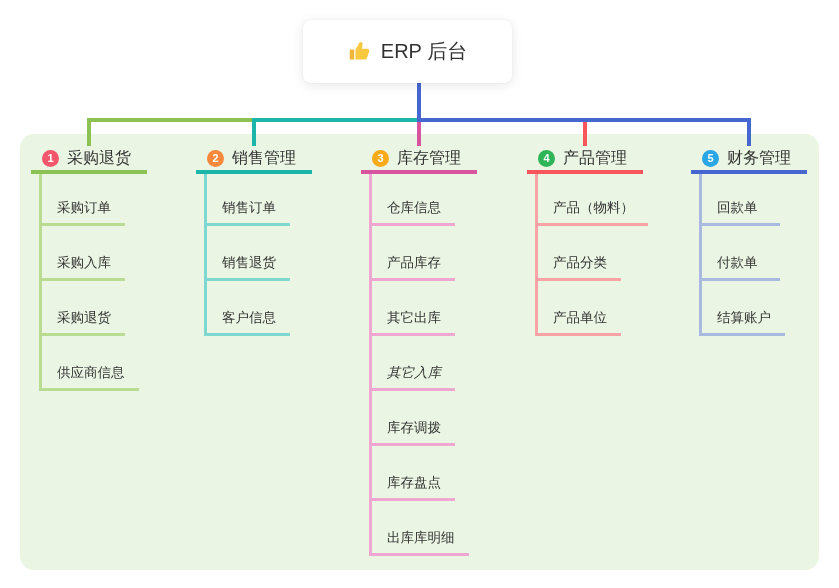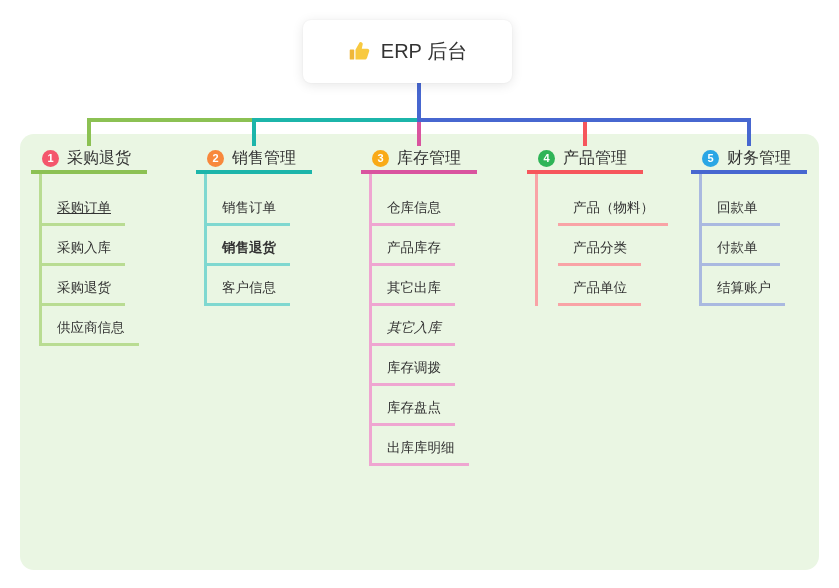--- a/index.html
+++ b/index.html
@@ -26,21 +26,21 @@
     box-sizing:border-box;font-size:16px;color:#333;font-weight:500;
     white-space:nowrap;
   }
   .badge{
     width:17px;height:17px;border-radius:50%;color:#fff;
     font-size:11px;font-weight:bold;line-height:1;
     display:flex;align-items:center;justify-content:center;flex:none;
   }
   .children{margin-left:8px;border-left:3px solid;}
   .child-row{
-    height:40px;border-bottom:3px solid;
+    height:55px;border-bottom:3px solid;
     display:flex;align-items:flex-end;
     padding:0 14px 6px 15px;box-sizing:border-box;
     font-size:13.5px;color:#333;width:max-content;min-width:78px;
     white-space:nowrap;
   }
   .child-row:first-child{height:52px;}
 </style>
 </head>
 <body>
 
@@ -70,21 +70,21 @@
       <div class="cline" style="left: 583px; top: 122px; width: 4px; height: 24px; background: rgb(246, 86, 92);"></div>
       <div class="cline" style="left: 747px; top: 118px; width: 4px; height: 28px; background: rgb(71, 103, 208);"></div>
     </div>
   <div id="branches">
       <div class="branch" style="left: 31px;">
         <div class="branch-title" style="border-bottom-color: rgb(140, 193, 83); width: 116px;">
           <span class="badge" style="background: rgb(244, 86, 108);">1</span>
           <span>采购退货</span>
         </div>
         <div class="children" style="border-left-color: rgb(185, 220, 146);">
-          <div class="child-row" style="border-bottom-color: rgb(185, 220, 146); text-decoration: underline;">
+          <div class="child-row" style="border-bottom-color: rgb(185, 220, 146);">
             <span>采购订单</span>
           </div>
           <div class="child-row" style="border-bottom-color: rgb(185, 220, 146);">
             <span>采购入库</span>
           </div>
           <div class="child-row" style="border-bottom-color: rgb(185, 220, 146);">
             <span>采购退货</span>
           </div>
           <div class="child-row" style="border-bottom-color: rgb(185, 220, 146);">
             <span>供应商信息</span>
@@ -93,21 +93,21 @@
       </div>
       <div class="branch" style="left: 196px;">
         <div class="branch-title" style="border-bottom-color: rgb(28, 181, 170); width: 116px;">
           <span class="badge" style="background: rgb(248, 136, 60);">2</span>
           <span>销售管理</span>
         </div>
         <div class="children" style="border-left-color: rgb(127, 216, 208);">
           <div class="child-row" style="border-bottom-color: rgb(127, 216, 208);">
             <span>销售订单</span>
           </div>
-          <div class="child-row" style="border-bottom-color: rgb(127, 216, 208); font-weight: bold;">
+          <div class="child-row" style="border-bottom-color: rgb(127, 216, 208);">
             <span>销售退货</span>
           </div>
           <div class="child-row" style="border-bottom-color: rgb(127, 216, 208);">
             <span>客户信息</span>
           </div>
         </div>
       </div>
       <div class="branch" style="left: 361px;">
         <div class="branch-title" style="border-bottom-color: rgb(217, 84, 159); width: 116px;">
           <span class="badge" style="background: rgb(249, 170, 24);">3</span>
@@ -135,21 +135,21 @@
           <div class="child-row" style="border-bottom-color: rgb(239, 166, 209);">
             <span>出库库明细</span>
           </div>
         </div>
       </div>
       <div class="branch" style="left: 527px;">
         <div class="branch-title" style="border-bottom-color: rgb(246, 86, 92); width: 116px;">
           <span class="badge" style="background: rgb(47, 180, 87);">4</span>
           <span>产品管理</span>
         </div>
-        <div class="children" style="border-left-color: rgb(249, 163, 166); padding-left: 20px;">
+        <div class="children" style="border-left-color: rgb(249, 163, 166);">
           <div class="child-row" style="border-bottom-color: rgb(249, 163, 166);">
             <span>产品（物料）</span>
           </div>
           <div class="child-row" style="border-bottom-color: rgb(249, 163, 166); text-align: right;">
             <span>产品分类</span>
           </div>
           <div class="child-row" style="border-bottom-color: rgb(249, 163, 166);">
             <span>产品单位</span>
           </div>
         </div>

